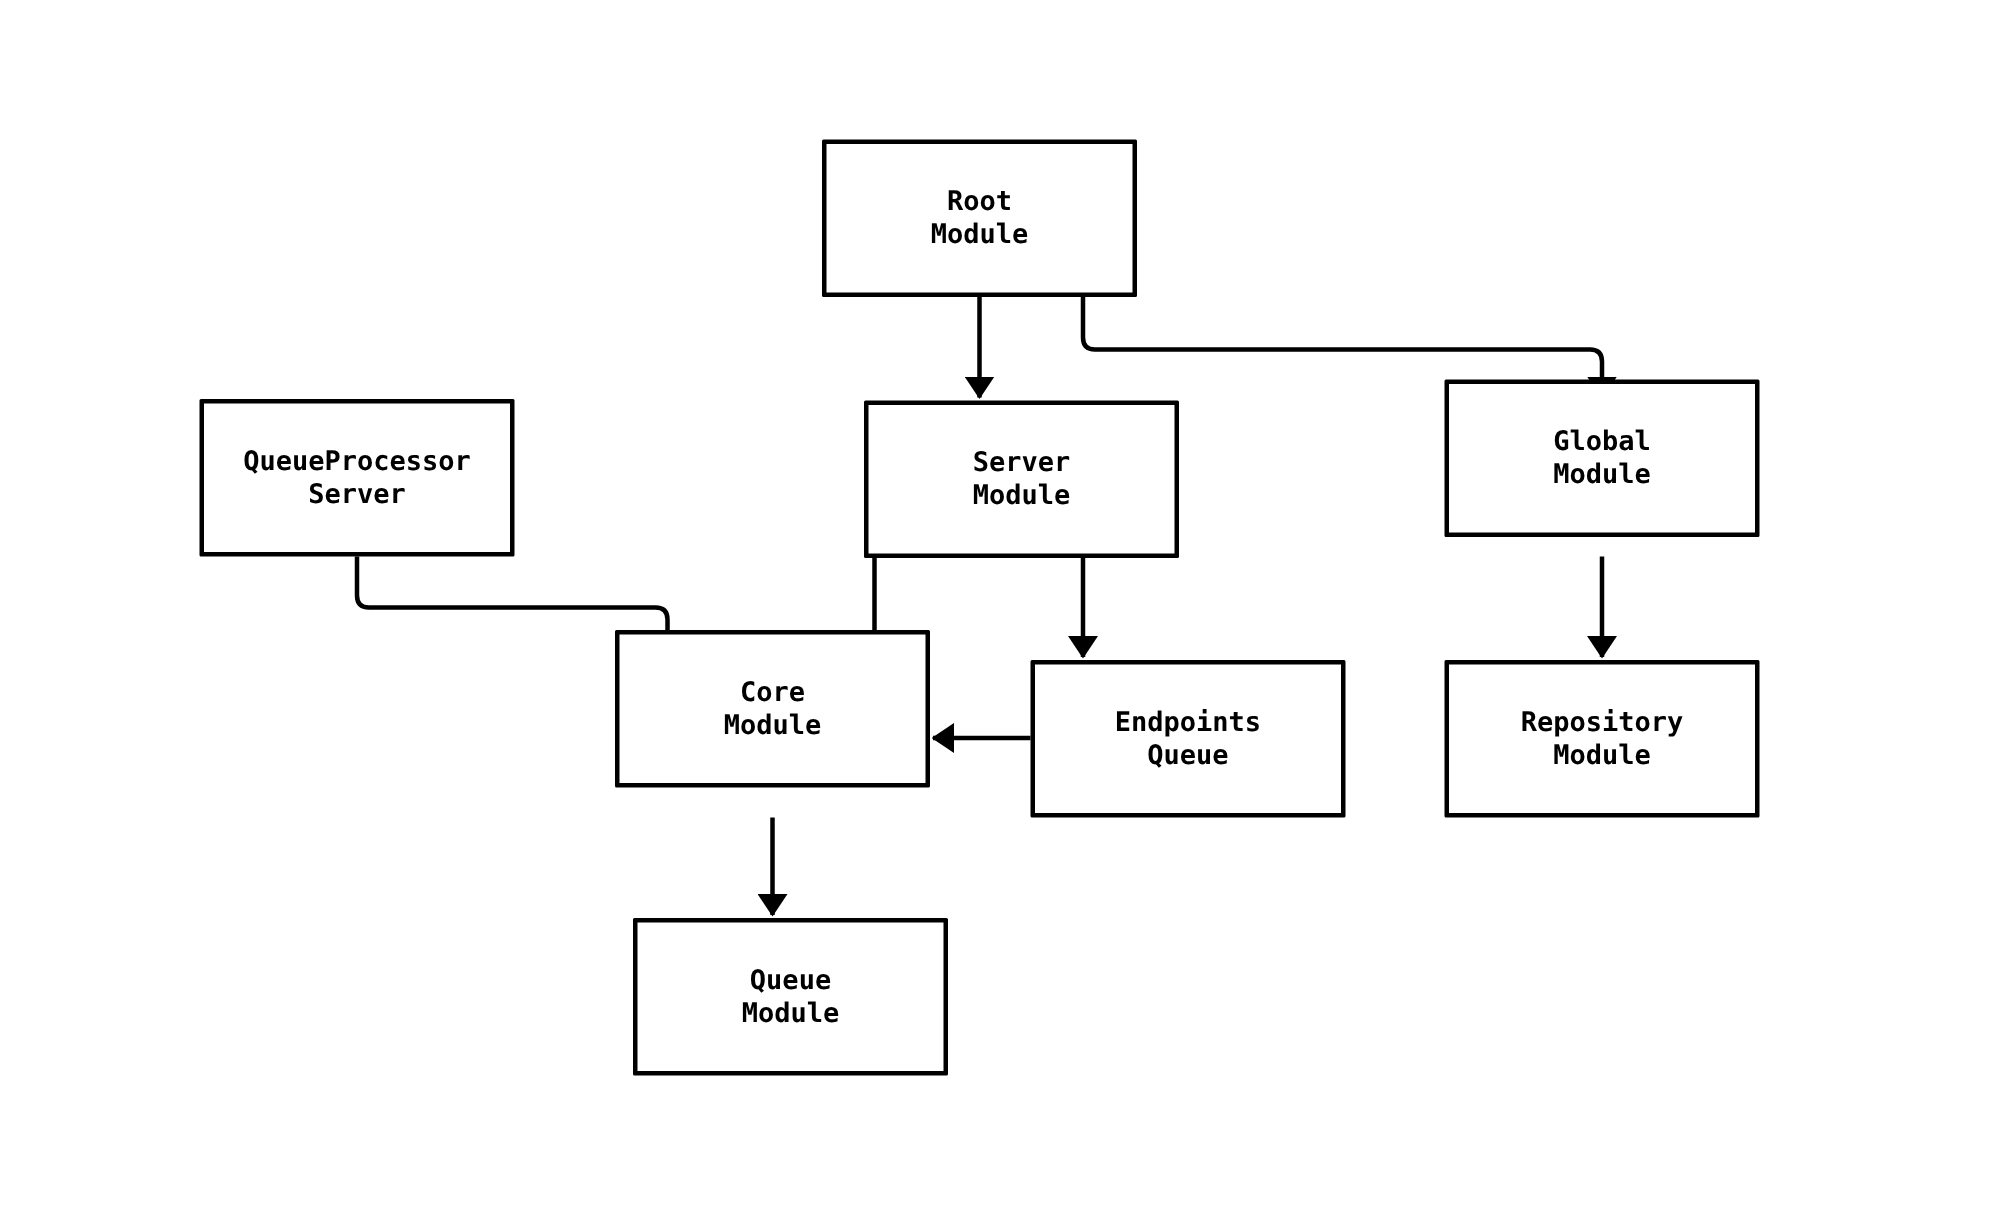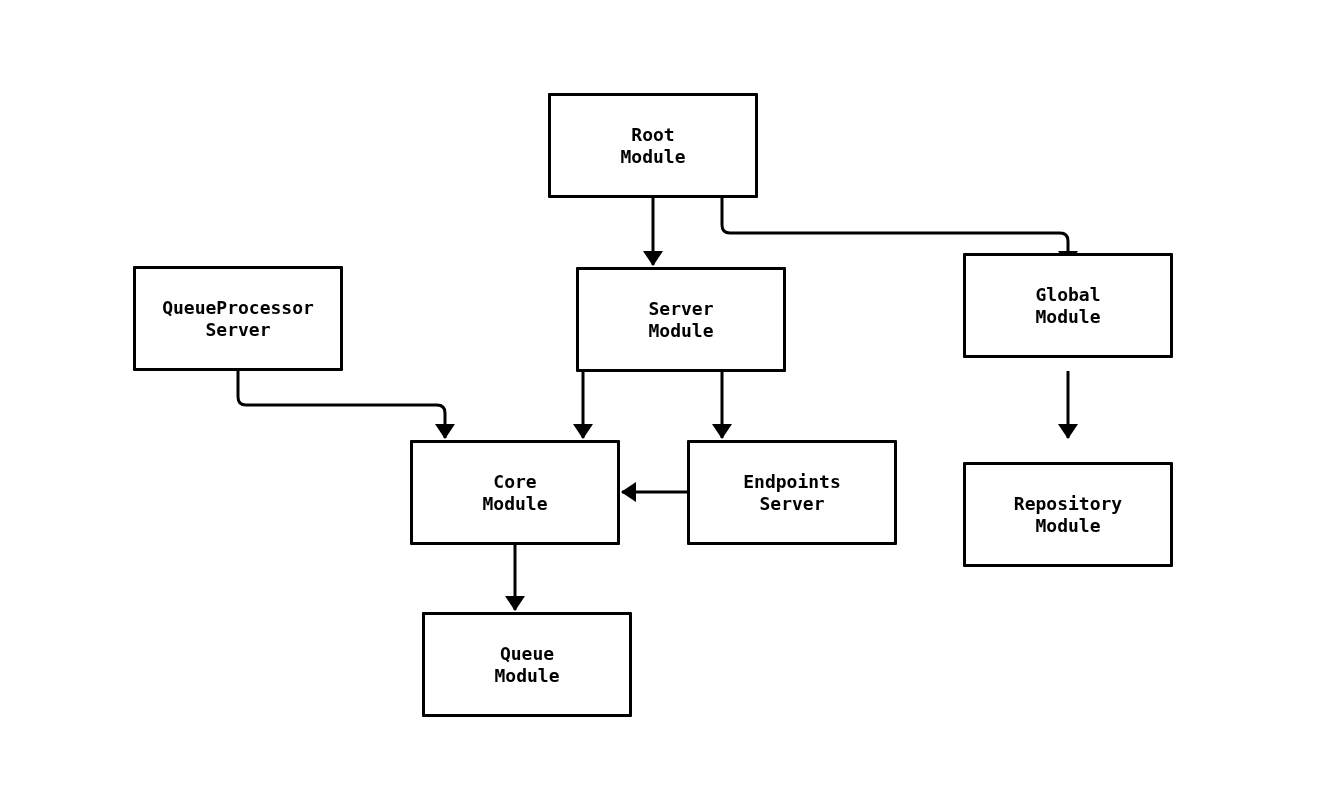--- a/index.html
+++ b/index.html
@@ -39,23 +39,23 @@
     font-weight: bold;
     line-height: 22px;
     color: #000000;
     text-align: center;
     white-space: pre-line;
   }
   .node-root           { left: 548px;  top: 93px;  }
   .node-queueprocessor { left: 133px;  top: 266px; }
   .node-server         { left: 576px;  top: 267px; }
   .node-global         { left: 963px;  top: 253px; }
-  .node-core           { left: 410px;  top: 440px; }
+  .node-core           { left: 410px;  top: 420px; }
   .node-endpoints      { left: 687px;  top: 440px; }
-  .node-repository     { left: 963px;  top: 440px; margin-top: 22px; }
+  .node-repository     { left: 963px;  top: 440px; }
   .node-queue          { left: 422px;  top: 612px; }
 </style>
 </head>
 <body>
 
 <div class="canvas">
 
   <svg class="edges" viewBox="0 0 1337 809" xmlns="http://www.w3.org/2000/svg">
     <defs>
       <marker id="arrow" markerUnits="userSpaceOnUse" markerWidth="15" markerHeight="20" viewBox="0 0 15 20" refX="14" refY="10" orient="auto">
@@ -93,21 +93,21 @@
 Module</div>
   </div>
 
   <div class="node node-core">
     <div class="node-label">Core
 Module</div>
   </div>
 
   <div class="node node-endpoints">
     <div class="node-label">Endpoints
-Server</div>
+Queue</div>
   </div>
 
   <div class="node node-repository">
     <div class="node-label">Repository
 Module</div>
   </div>
 
   <div class="node node-queue">
     <div class="node-label">Queue
 Module</div>

